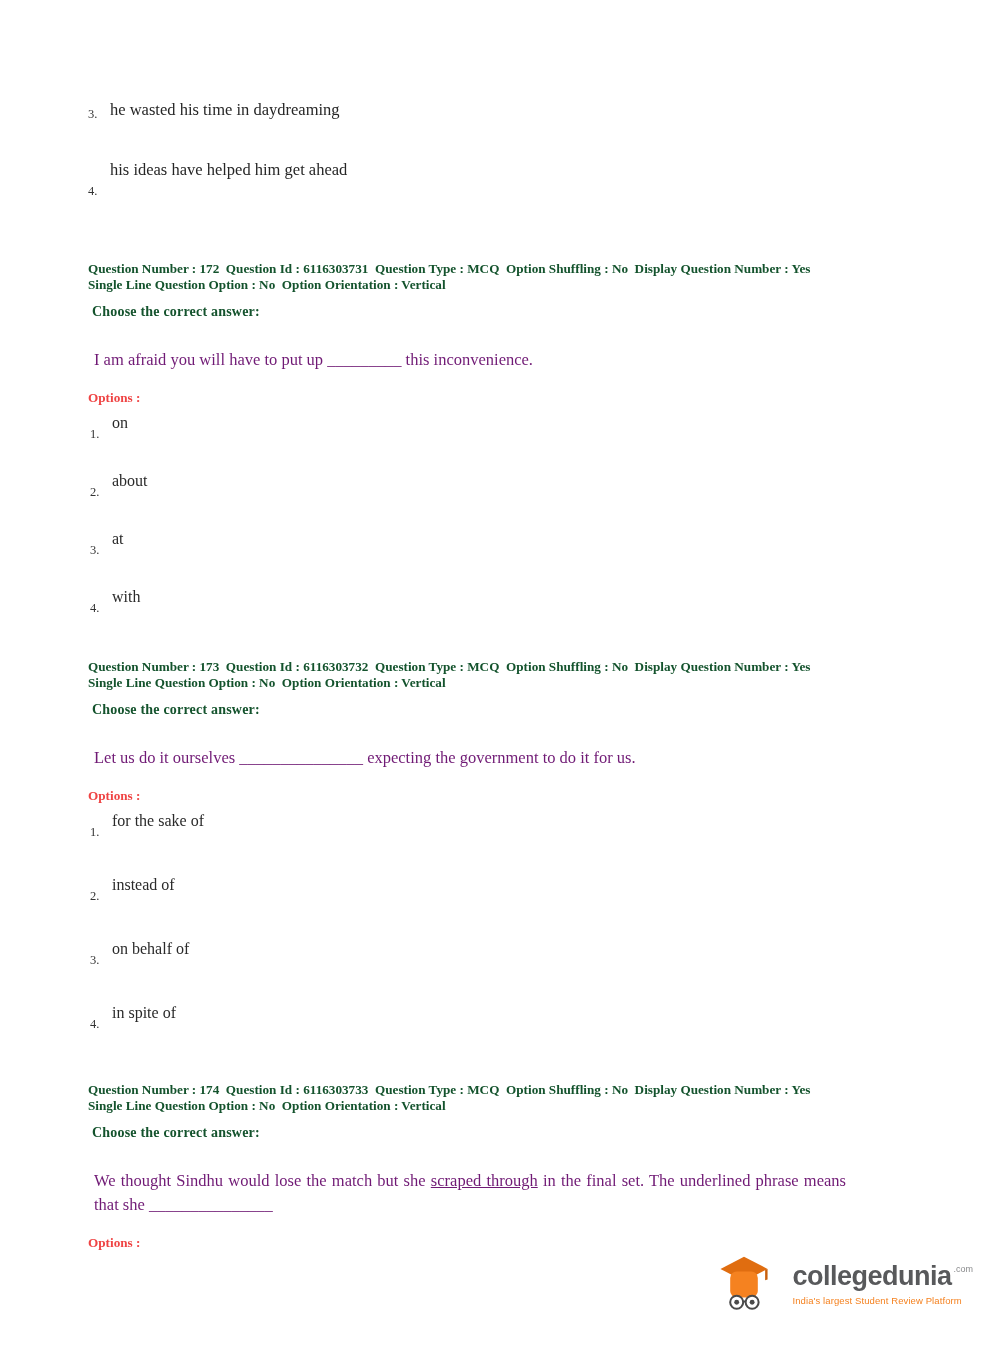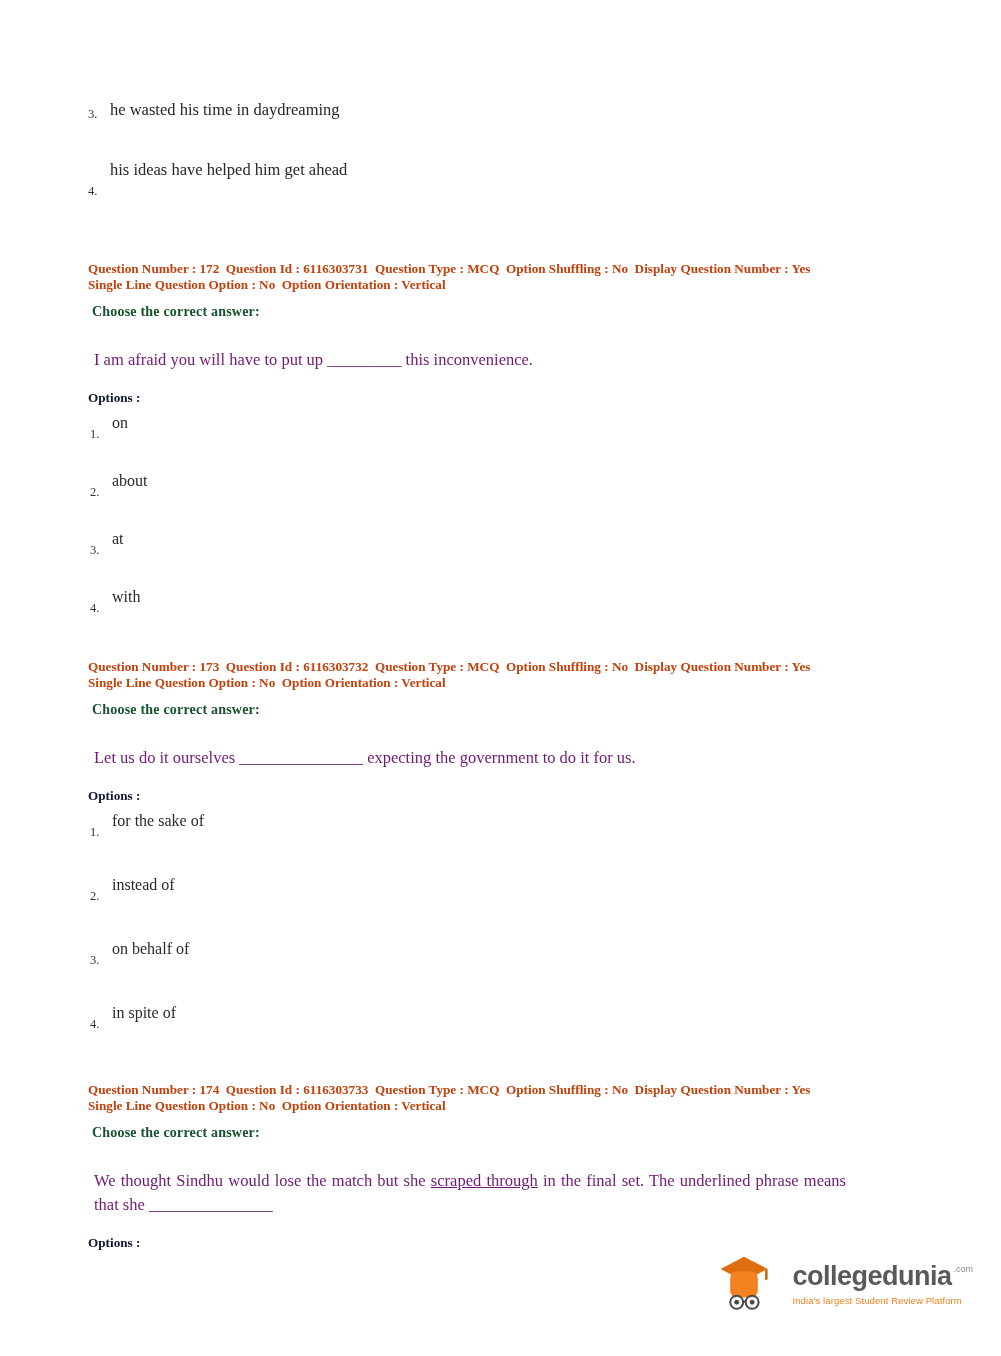--- a/index.html
+++ b/index.html
@@ -27,21 +27,21 @@
   
   .question-block { }
   .qb-172 { margin-top: 55px; }
   .qb-173 { margin-top: 39px; }
   .qb-174 { margin-top: 46px; }
 
   .meta {
     font-weight: bold;
     font-size: 13.2px;
     line-height: 15.5px;
-    color: #c2410c;
+    color: #14532d;
     white-space: pre-wrap;
   }
   .heading {
     font-weight: bold;
     font-size: 14px;
     line-height: 24px;
     color: #14532d;
     margin: 8px 0 0 4px;
     letter-spacing: 0.2px;
   }
@@ -51,21 +51,21 @@
     margin: 24px 0 0 6px;
     max-width: 752px;
     color: #701a75;
   }
   .qtext-justify { text-align: justify; }
   .qtext .ul { text-decoration: underline; }
   .options-label {
     font-weight: bold;
     font-size: 13.2px;
     margin: 18px 0 0 0;
-    color: #0f172a;
+    color: #ef4444;
   }
   .opt { position: relative; padding-left: 24px; min-height: 32px; margin-top: 8px; }
   .opt + .opt { margin-top: 26px; }
   .qb-173 .opt + .opt { margin-top: 32px; }
   .opt .num { position: absolute; left: 2px; top: 13px; font-size: 12.5px; color: #333; }
   .opt .txt { font-size: 16px; color: #2a2a2a; }
 
   
   .footer-logo {
     position: absolute;

